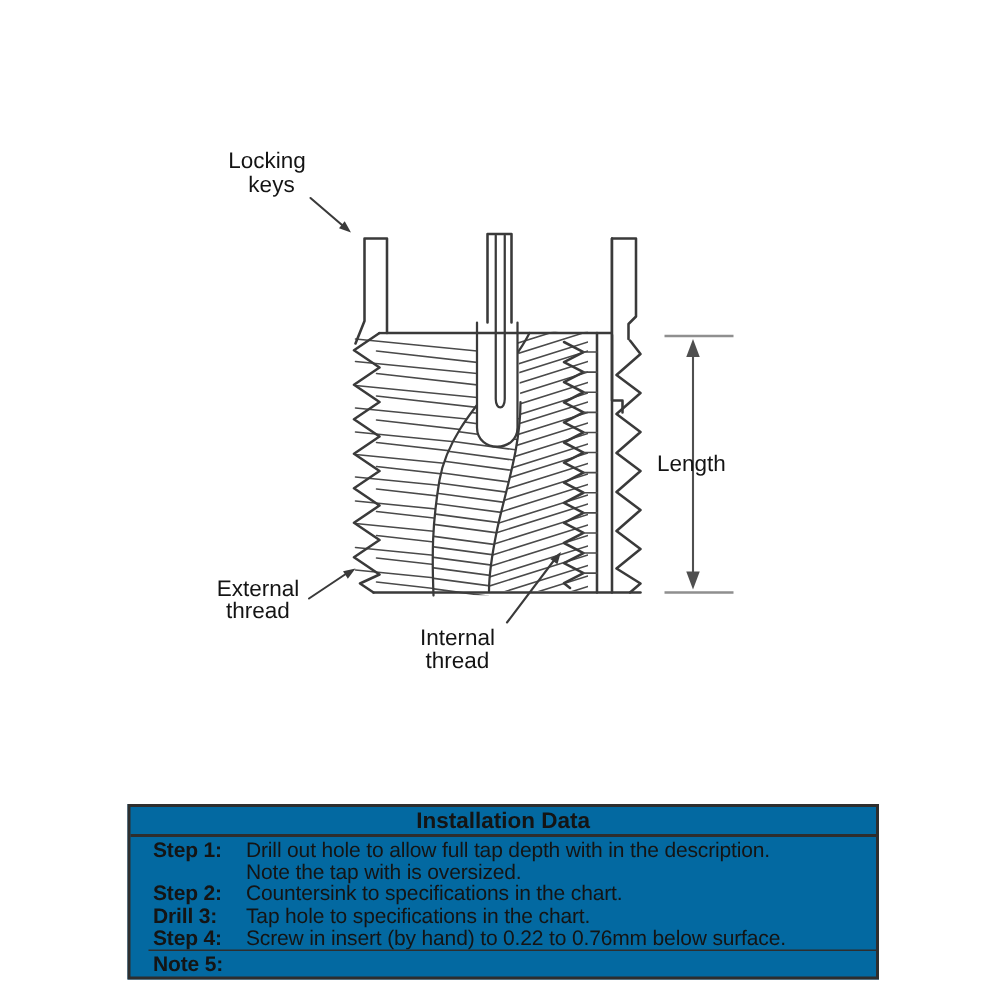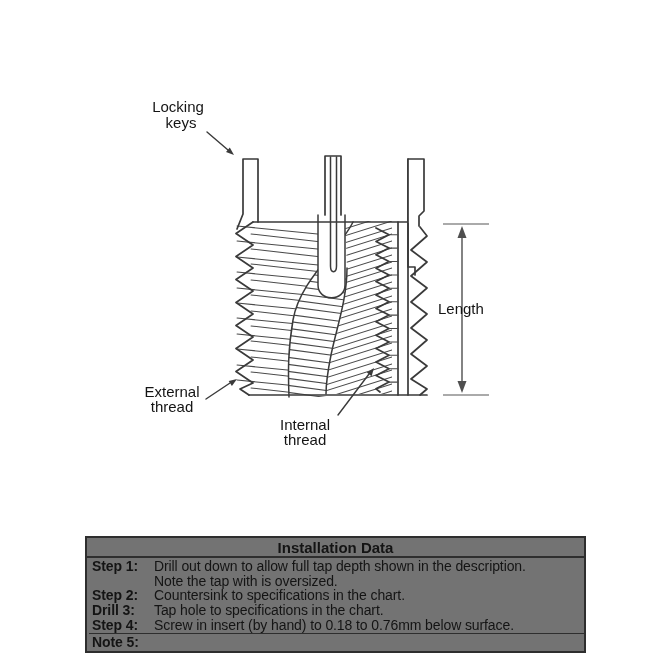--- a/index.html
+++ b/index.html
@@ -13,24 +13,24 @@
   .tl{stroke:var(--thread);stroke-width:1.05;fill:none;stroke-linecap:round;}
   .wf{fill:#fff;stroke:none;}
   .cv{stroke:var(--ink);stroke-width:1.5;fill:none;stroke-linecap:round;}
   .dimtick{stroke:var(--dim);stroke-width:1.7;}
   .dimline{stroke:var(--arrow);stroke-width:1.4;}
   .ah{fill:var(--arrow);stroke:none;}
   .lh{fill:var(--ink);stroke:none;}
   .ldr{stroke:var(--ink);stroke-width:1.4;fill:none;stroke-linecap:round;}
 
   .itable{position:absolute;left:85px;top:536px;width:501px;box-sizing:border-box;
-          border:2px solid #2e2e2e;background:#737373;color:var(--text);}
+          border:2px solid #2e2e2e;background:#0369a1;color:var(--text);}
   .ititle{text-align:center;font-weight:bold;font-size:15px;line-height:17px;
           border-bottom:2px solid #2e2e2e;padding-top:1px;}
-  .steps{padding:1px 2px 0 5px;}
+  .steps{padding:1px 2px 0 15px;}
   .srow{display:flex;font-size:14px;line-height:14.7px;letter-spacing:-0.1px;}
   .srow .lbl{font-weight:bold;width:62px;flex:none;}
   .srow .txt{flex:1;}
   .srow5{border-top:1.5px solid #2e2e2e;margin:0 -2px 0 -3px;padding:1px 2px 2px 3px;}
 </style>
 </head>
 <body>
 
 <div class="stage">
 
@@ -132,35 +132,35 @@
     <text x="305" y="445" text-anchor="middle">thread</text>
   </svg>
 
   
   <div class="itable">
     <div class="ititle">Installation Data</div>
     <div class="steps">
       <div class="srow">
         <div class="lbl">Step 1:</div>
         <div class="txt">
-          <div>Drill out down to allow full tap depth shown in the description.</div>
+          <div>Drill out hole to allow full tap depth with in the description.</div>
           <div>Note the tap with is oversized.</div>
         </div>
       </div>
       <div class="srow">
         <div class="lbl">Step 2:</div>
         <div class="txt">Countersink to specifications in the chart.</div>
       </div>
       <div class="srow">
         <div class="lbl">Drill 3:</div>
         <div class="txt">Tap hole to specifications in the chart.</div>
       </div>
       <div class="srow">
         <div class="lbl">Step 4:</div>
-        <div class="txt">Screw in insert (by hand) to 0.18 to 0.76mm below surface.</div>
+        <div class="txt">Screw in insert (by hand) to 0.22 to 0.76mm below surface.</div>
       </div>
       <div class="srow srow5">
         <div class="lbl">Note 5:</div>
       </div>
     </div>
   </div>
 
 </div>
 
 </body></html>

